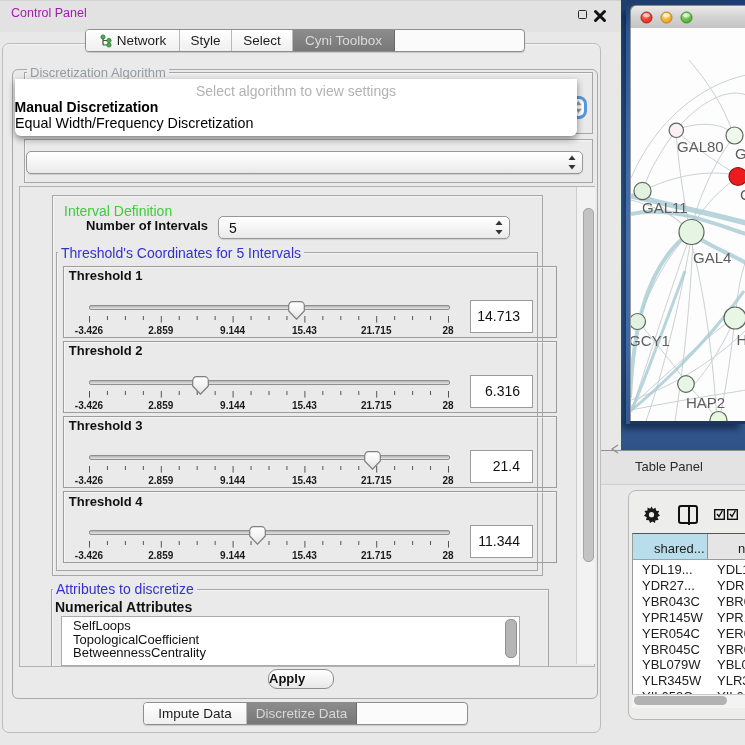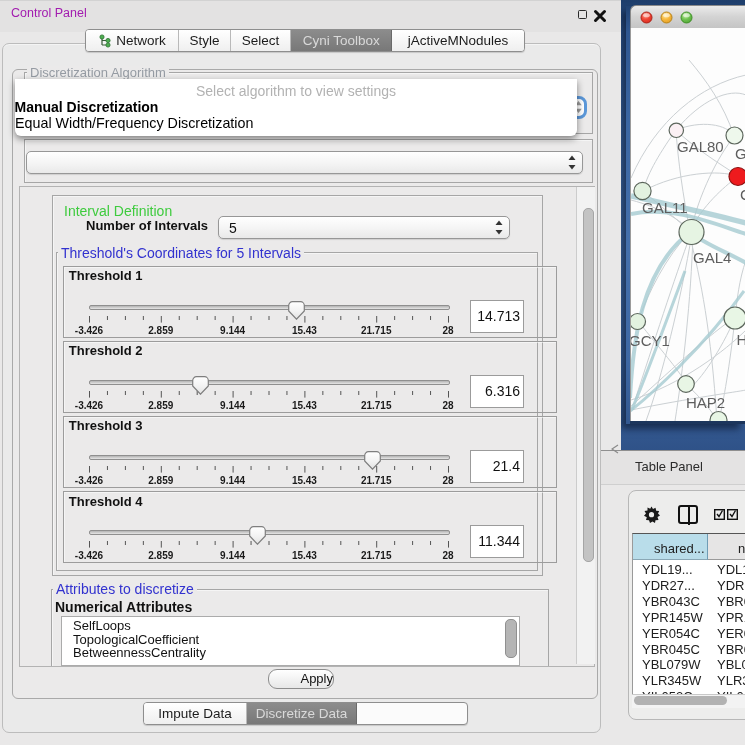--- a/index.html
+++ b/index.html
@@ -10,21 +10,21 @@
 .combo{position:absolute;border:1px solid #979797;border-radius:5px;background:linear-gradient(180deg,#ffffff,#f4f4f4 55%,#e9e9e9);box-shadow:0 1px 1px rgba(0,0,0,.12);}
 .combo .ct{position:absolute;left:10px;top:3px;font-size:14px;color:#111;}
 .carr{position:absolute;width:10px;}
 .tabbar{position:absolute;display:flex;background:#fbfbfb;border:1px solid #8e8e8e;border-radius:4px;box-shadow:0 1px 1px rgba(0,0,0,.15);overflow:hidden;}
 .tabseg{display:flex;align-items:center;justify-content:center;font-size:13.5px;color:#1c1c1c;background:linear-gradient(180deg,#ffffff,#efefef);border-right:1px solid #b9b9b9;white-space:nowrap;}
 .tabseg:last-child{border-right:none;}
 .tabseg.dark{background:linear-gradient(180deg,#8c8c8c,#787878);color:#d9d9d9;border-right:1px solid #6a6a6a;}
 .thpanel{position:absolute;border:1px solid #9c9c9c;box-shadow:inset 1px 1px 0 rgba(255,255,255,.5);padding-left:25px;}
 .thtitle{position:absolute;left:5px;top:1.5px;font-size:13px;font-weight:bold;color:#111;}
 .track{position:absolute;height:3px;border:1px solid #8f8f8f;border-radius:2px;background:linear-gradient(180deg,#b3b3b3,#e6e6e6);}
-.vbox{position:absolute;width:49px;height:31px;background:#fff;border:1px solid #9b9b9b;font-size:14px;color:#111;text-align:right;line-height:31px;padding-right:3px;}
+.vbox{position:absolute;width:49px;height:31px;background:#fff;border:1px solid #9b9b9b;font-size:14px;color:#111;text-align:right;line-height:31px;padding-right:12px;}
 .ticklab{position:absolute;font-size:10px;font-weight:bold;color:#1a1a1a;transform:translateX(-50%);white-space:nowrap;}
 .rowtxt{position:absolute;font-size:13px;color:#202020;white-space:nowrap;}
 </style>
 </head>
 <body>
 
 <div class="abs" style="left:0;top:0;width:621px;height:31px;background:#e3e2e2;border-top:1px solid #d2d2d2;"></div>
 <div class="abs" style="left:11px;top:6px;font-size:12.5px;color:#a21caf;">Control Panel</div>
 
 <div class="abs" style="left:578px;top:10px;width:7px;height:7px;border:1.8px solid #2a2a2a;border-radius:1.5px;"></div>
@@ -41,21 +41,20 @@
     <svg width="14" height="14" viewBox="0 0 14 14" style="margin-right:4px;">
         <path d="M4 3 V11 M4 6.5 H10 M4 11 H10" stroke="#3a5a3a" stroke-width="1.2" fill="none"></path>
         <circle cx="4" cy="3" r="2.1" fill="#4caf50" stroke="#2c7031" stroke-width="0.8"></circle>
         <circle cx="10" cy="6.5" r="2.1" fill="#4caf50" stroke="#2c7031" stroke-width="0.8"></circle>
         <circle cx="10" cy="11" r="2.1" fill="#4caf50" stroke="#2c7031" stroke-width="0.8"></circle>
       </svg>
     Network</div>
   <div class="tabseg" style="width:51px;">Style</div>
   <div class="tabseg" style="width:60px;">Select</div>
   <div class="tabseg dark" style="width:101px;">Cyni Toolbox</div>
-  <div class="tabseg" style="width:133px;">jActiveMNodules</div>
 </div>
 
 <div class="grp" style="left:24px;top:72px;width:567px;height:60px;"></div>
 <div class="gtitle" style="left:27px;top:66px;color:#959ba3;font-size:13px;">Discretization Algorithm</div>
 
 <div class="abs" style="left:330px;top:95.5px;width:251px;height:17px;border:3px solid #5b97d8;border-radius:8px;background:#fff;"></div>
 <svg class="abs" style="left:574px;top:100px;" width="9" height="14" viewBox="0 0 9 15">
     <path d="M4.5 1 L8 5.5 H1 Z" fill="#9a9a9a"></path>
     <path d="M4.5 14 L1 9.5 H8 Z" fill="#9a9a9a"></path>
   </svg>
@@ -269,21 +268,21 @@
   </div>
 
 <div class="grp" style="left:51px;top:589px;width:496px;height:76px;border-bottom:none;"></div>
 <div class="gtitle" style="left:53px;top:581.5px;color:#3232cf;">Attributes to discretize</div>
 <div class="abs" style="left:55px;top:598.5px;font-size:14px;font-weight:bold;color:#111;">Numerical Attributes</div>
 <div class="abs" style="left:61px;top:616px;width:457px;height:48px;background:#fff;border:1px solid #ababab;overflow:hidden;">
   <div style="position:absolute;left:11px;top:2px;font-size:13px;color:#111;line-height:13.6px;">SelfLoops<br>TopologicalCoefficient<br>BetweennessCentrality</div>
   <div style="position:absolute;right:2px;top:2px;width:10px;height:37px;background:#b5b5b5;border:1px solid #909090;border-radius:5px;"></div>
 </div>
 
-<div class="abs" style="left:268px;top:669px;width:64px;height:18px;border:1px solid #8d8d8d;border-radius:9px;background:linear-gradient(180deg,#ffffff,#e7e7e7);font-size:13px;color:#111;text-align:right;line-height:18px;">Apply</div>
+<div class="abs" style="left:268px;top:669px;width:64px;height:18px;border:1px solid #8d8d8d;border-radius:9px;background:linear-gradient(180deg,#ffffff,#e7e7e7);font-size:13px;color:#111;text-align:left;line-height:18px;font-weight:bold;">Apply</div>
 
 <div class="tabbar" style="left:143px;top:702px;width:323px;height:21px;">
   <div class="tabseg" style="width:102px;">Impute Data</div>
   <div class="tabseg dark" style="width:109px;">Discretize Data</div>
 </div>
 
 <div class="abs" style="left:15px;top:79px;width:562px;height:57px;background:#fff;border-radius:0 0 6px 6px;box-shadow:0 3px 7px rgba(0,0,0,.45);"></div>
 <div class="abs" style="left:15px;top:83px;width:562px;text-align:center;font-size:14px;color:#b2b2b2;">Select algorithm to view settings</div>
 <div class="abs" style="left:14.5px;top:98.5px;font-size:14px;font-weight:bold;color:#000;">Manual Discretization</div>
 <div class="abs" style="left:15px;top:114.5px;font-size:14.3px;color:#000;">Equal Width/Frequency Discretization</div>

